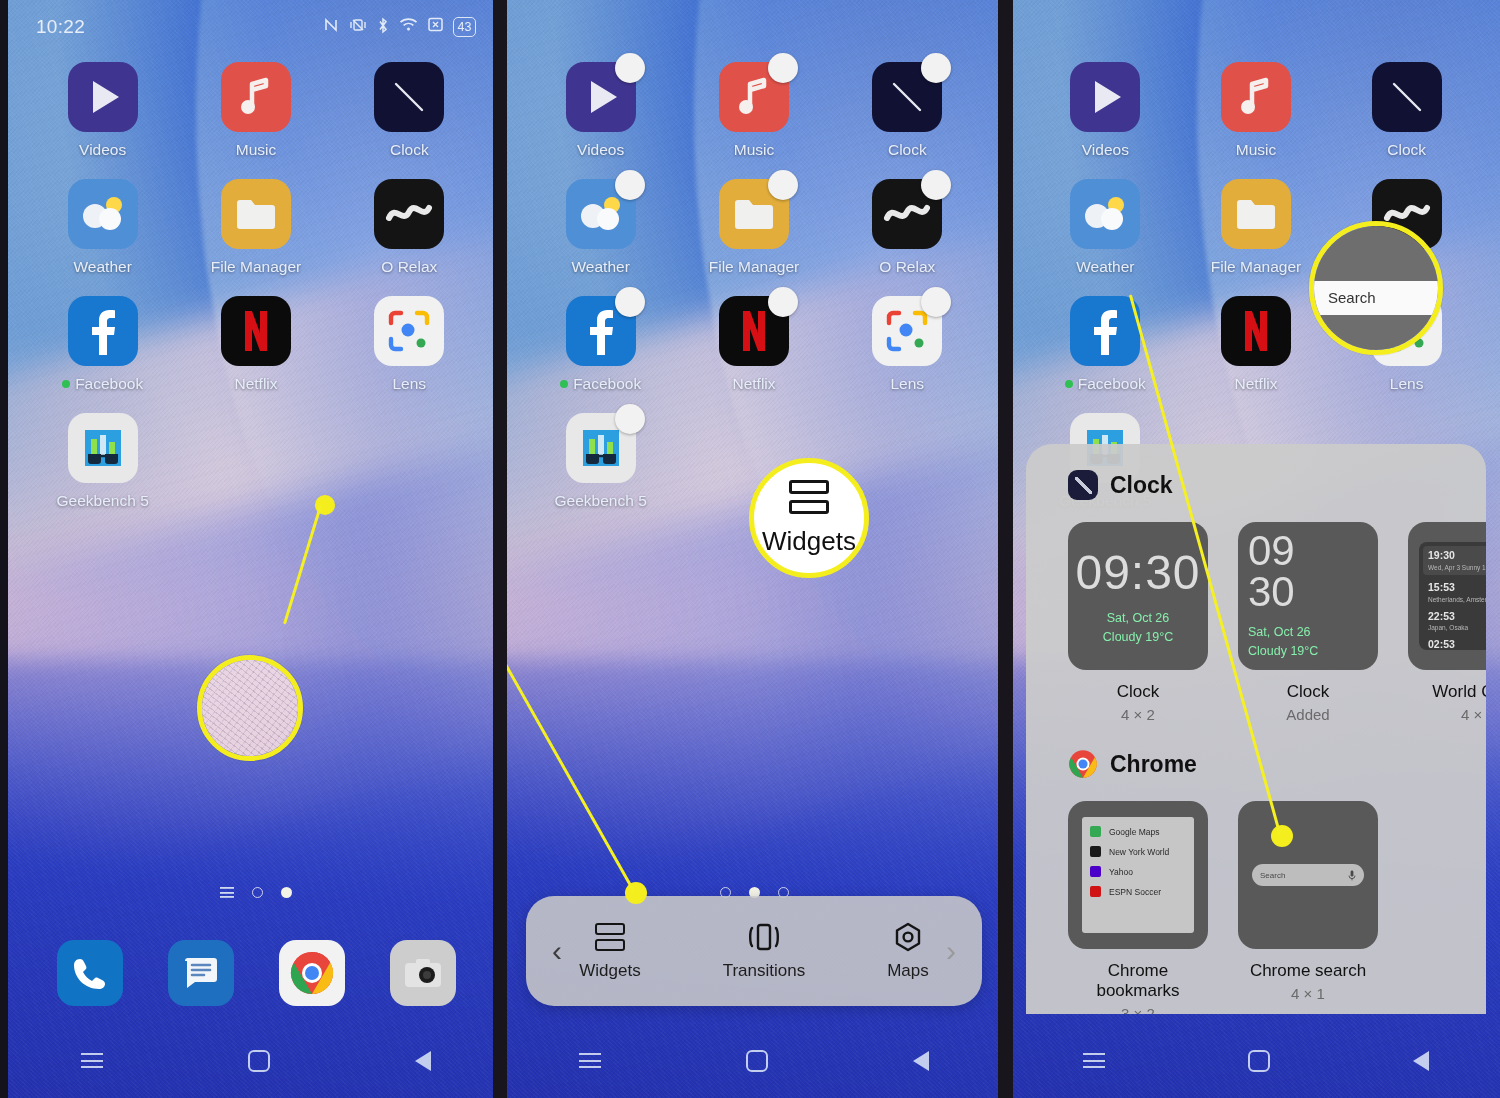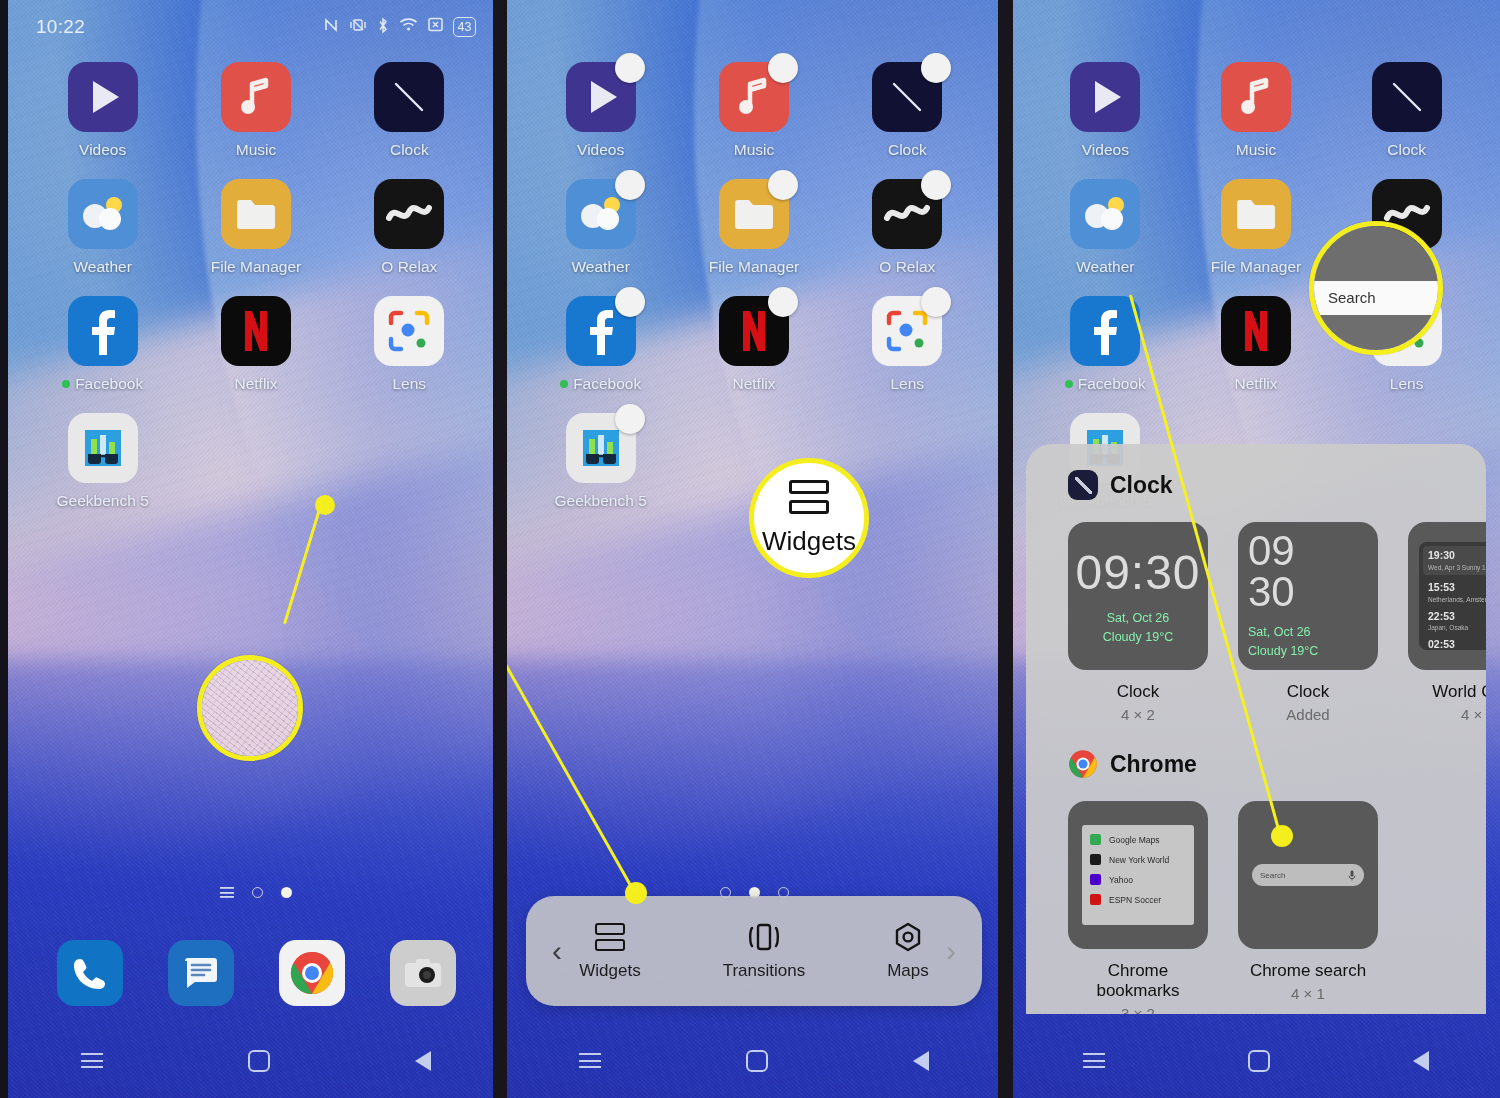--- a/index.html
+++ b/index.html
@@ -253,21 +253,21 @@
 
   .wclock-list {
     width: 118px; height: 108px; background: #3a3a3a; border-radius: 8px;
     padding: 8px 9px; display: flex; flex-direction: column; gap: 7px; overflow: hidden;
   }
   .wcl-row .t { font-size: 10.5px; color: #e6e6e6; font-weight: bold; line-height: 1.1; }
   .wcl-row .d { font-size: 6.5px; color: #b8b8b8; line-height: 1.2; margin-top: 2px; }
   .wcl-row.hi { background: #4a4a4a; margin: -4px -5px 0 -5px; padding: 4px 5px; border-radius: 4px; }
 
   .bm-box {
-    width: 112px; height: 100px; background: #c6c6c6; border-radius: 3px;
+    width: 112px; height: 116px; background: #c6c6c6; border-radius: 3px;
     padding: 9px 8px; display: flex; flex-direction: column; gap: 9px;
   }
   .bm-row { display: flex; align-items: center; gap: 8px; }
   .bm-fav { width: 11px; height: 11px; border-radius: 2px; flex: none; }
   .bm-txt { font-size: 8.5px; color: #2a2a2a; white-space: nowrap; }
 
   .srch-box {
     width: 112px; height: 22px; background: #bdbdbd; border-radius: 11px;
     display: flex; align-items: center; justify-content: space-between;
     padding: 0 8px;

